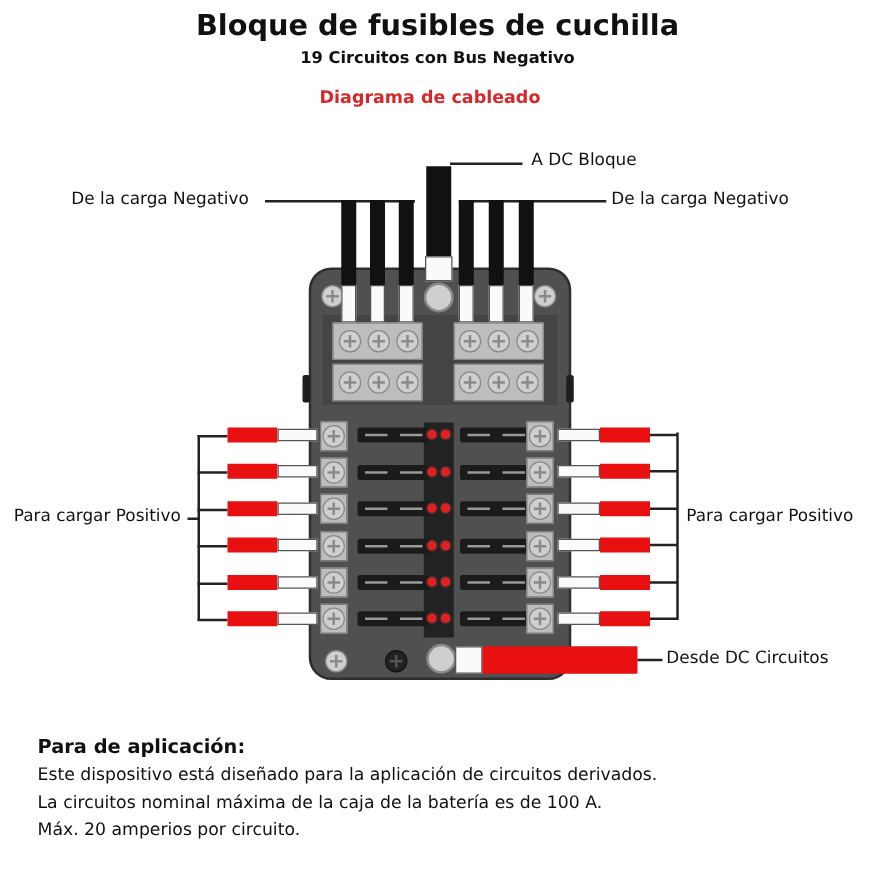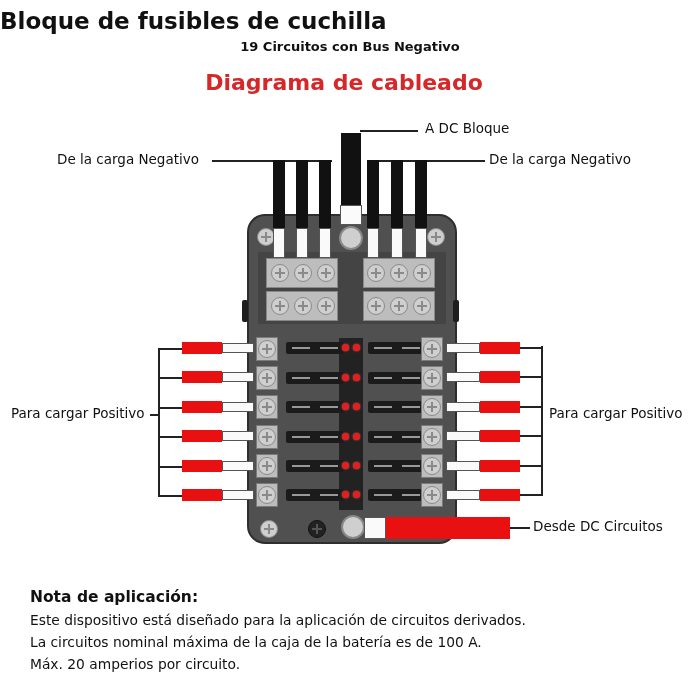--- a/index.html
+++ b/index.html
@@ -1,24 +1,24 @@
 <!DOCTYPE html>
 <html><head>
   <meta charset="utf-8">
   <style>
     html, body { margin: 0; padding: 0; background: #ffffff; }
     body { width: 700px; height: 700px; position: relative; overflow: hidden;
            font-family: "DejaVu Sans", sans-serif; color: #111; }
     .abs { position: absolute; }
-    .title { left: 0; width: 700px; top: 8px; text-align: left; font-weight: bold;
+    .title { left: 0; width: 700px; top: 8px; text-align: center; font-weight: bold;
              font-size: 23px; color: #111; }
     .subtitle { left: 0; width: 700px; top: 39px; text-align: center; font-weight: bold;
                 font-size: 13px; color: #111; }
     .heading { left: 0; width: 688px; top: 70px; text-align: center; font-weight: bold;
-               font-size: 22px; color: #d62828; }
+               font-size: 14px; color: #d62828; }
     .label { font-size: 13.5px; color: #111; white-space: nowrap; }
     .note-title { left: 30px; top: 588px; font-weight: bold; font-size: 15.5px; }
     .note-line { left: 30px; font-size: 13.8px; }
     .line { background: #222; }
     
     .block { left: 247px; top: 214px; width: 210px; height: 330px; background: #505050;
              border-radius: 18px; border: 2px solid #2e2e2e; box-sizing: border-box; }
     .block-inner-top { left: 258px; top: 252px; width: 188px; height: 72px; background: #444; }
     .busbar { background: #bdbdbd; border: 1px solid #888; box-sizing: border-box; }
     .screw { width: 18px; height: 18px; border-radius: 50%; background: #cfcfcf;
@@ -224,17 +224,17 @@
 
   <div class="abs screw dark" style="left:308px; top:520px;"></div>
   <div class="abs ring" style="left:341px; top:515px;"></div>
   <div class="abs wire-white" style="left:364px; top:517px; width:22px; height:22px;"></div>
   <div class="abs wire-red" style="left:386px; top:517px; width:124px; height:22px;"></div>
   <div class="abs line" style="left:510px; top:527px; width:20px; height:1.5px;"></div>
   <div class="abs label" style="left:533px; top:518px;">Desde DC Circuitos</div>
 </div>
 
 <div>
-  <div class="abs note-title">Nota de aplicación:</div>
+  <div class="abs note-title">Para de aplicación:</div>
   <div class="abs note-line" style="top:612px;">Este dispositivo está diseñado para la aplicación de circuitos derivados.</div>
   <div class="abs note-line" style="top:634px;">La circuitos nominal máxima de la caja de la batería es de 100 A.</div>
   <div class="abs note-line" style="top:656px;">Máx. 20 amperios por circuito.</div>
 </div>
 
 </body></html>

